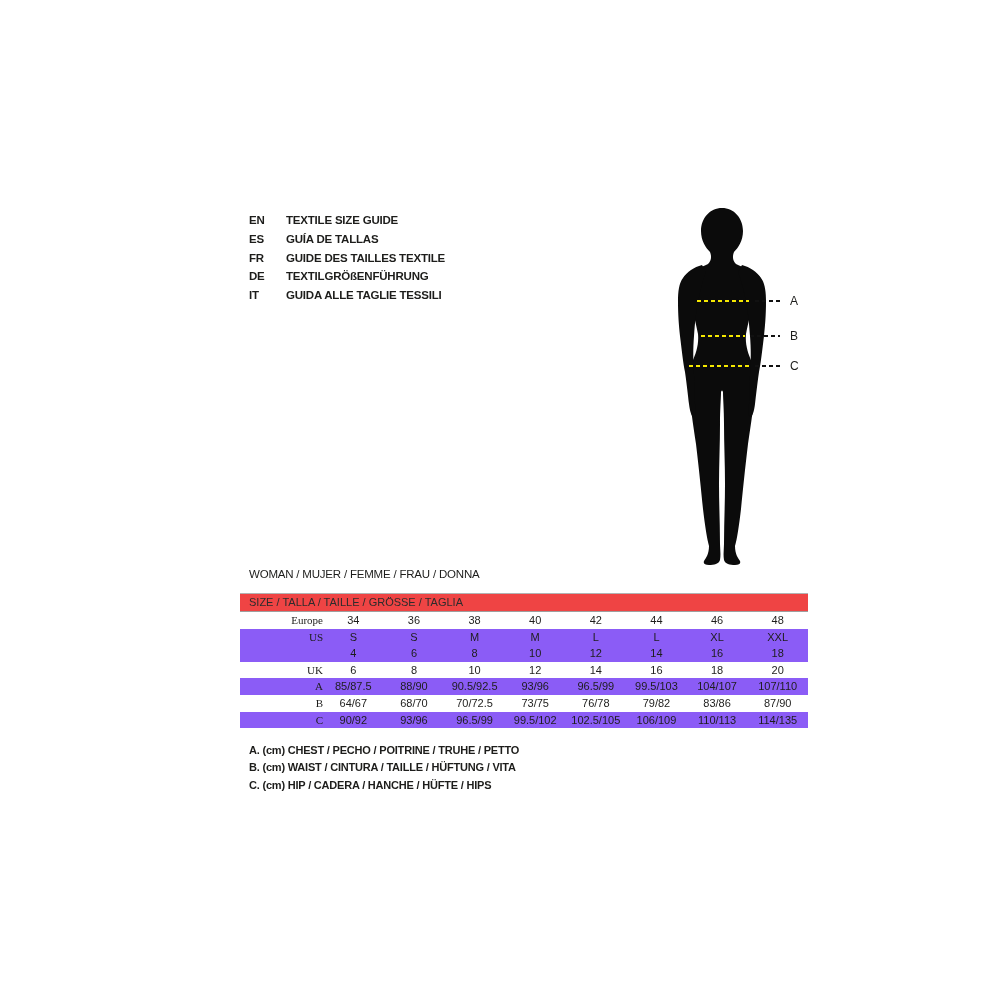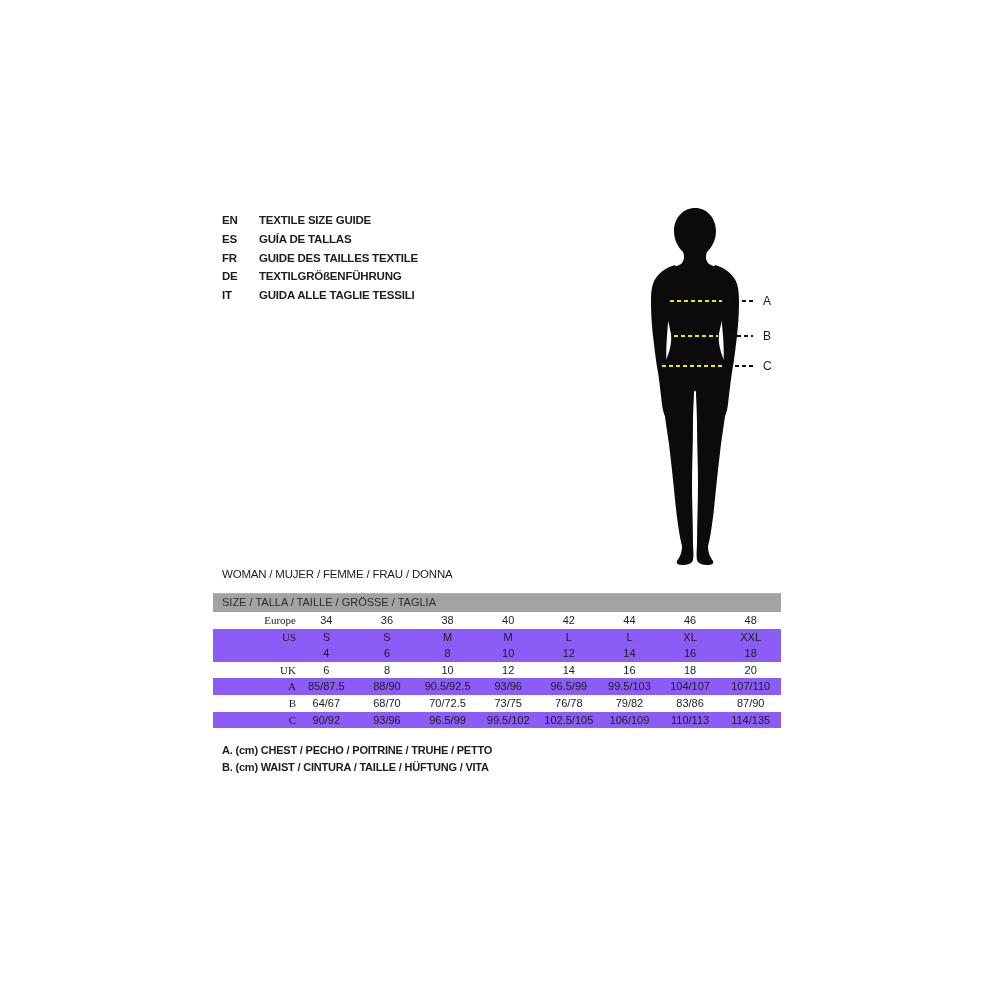--- a/index.html
+++ b/index.html
@@ -1,34 +1,34 @@
 <!DOCTYPE html>
 <html><head>
 <meta charset="utf-8">
 <style>
   html,body{margin:0;padding:0;background:#fff;}
   #canvas{
     position:relative;width:830px;height:1000px;background:#ffffff;overflow:hidden;
-    font-family:"Liberation Sans", sans-serif;color:#1d1d1b;
+    font-family:"Liberation Sans", sans-serif;color:#1d1d1b;margin-left:27px;
   }
   
   .lang-block{position:absolute;left:222px;top:211px;}
   .lang-row{display:flex;line-height:18.8px;font-size:11.5px;font-weight:bold;letter-spacing:-0.2px;}
   .lang-code{width:37px;}
   
   .figure-wrap{position:absolute;left:645px;top:204px;width:100px;height:362px;}
   .dash{position:absolute;height:2px;}
   .dash.yellow{background:repeating-linear-gradient(90deg,var(--dash-yellow,#f5e800) 0 4px,transparent 4px 7px);}
   .dash.black{background:repeating-linear-gradient(90deg,#111 0 4px,transparent 4px 7px);}
   .measure-label{position:absolute;font-size:12px;line-height:14px;letter-spacing:0;}
   
   .woman-title{position:absolute;left:222px;top:568px;font-size:11.5px;font-weight:normal;letter-spacing:-0.2px;}
   
   .size-table{position:absolute;left:213px;top:593px;width:568px;font-size:11px;}
-  .thead{height:17px;line-height:17px;background:#a3a3a3;border-top:1px solid #b2b2b2;
+  .thead{height:17px;line-height:17px;background:#ef4444;border-top:1px solid #b2b2b2;
          border-bottom:1px solid #9e9e9e;padding-left:9px;color:#2c2c2c;}
   .trow{display:flex;height:16.6px;line-height:16.6px;}
   .trow.shaded{background:#8b5cf6;}
   .tlabel{width:74px;padding-left:9px;text-align:right;font-family:Liberation Serif, serif;}
   .tcell{flex:1;text-align:center;}
   
   .legend-block{position:absolute;left:222px;top:742px;}
   .legend-line{font-size:11px;font-weight:bold;line-height:17.3px;letter-spacing:-0.2px;}
 </style>
 </head>
@@ -226,15 +226,16 @@
           <div class="tcell">106/109</div>
           <div class="tcell">110/113</div>
           <div class="tcell">114/135</div>
         </div>
       </div>
   </div>
 
   <div class="legend-block">
     <div class="legend-line">A. (cm) CHEST / PECHO / POITRINE / TRUHE / PETTO</div>
     <div class="legend-line">B. (cm) WAIST / CINTURA / TAILLE / HÜFTUNG / VITA</div>
+    <div class="legend-line">C. (cm) HIP / CADERA / HANCHE / HÜFTE / HIPS</div>
   </div>
 
 </div>
 
 </body></html>

